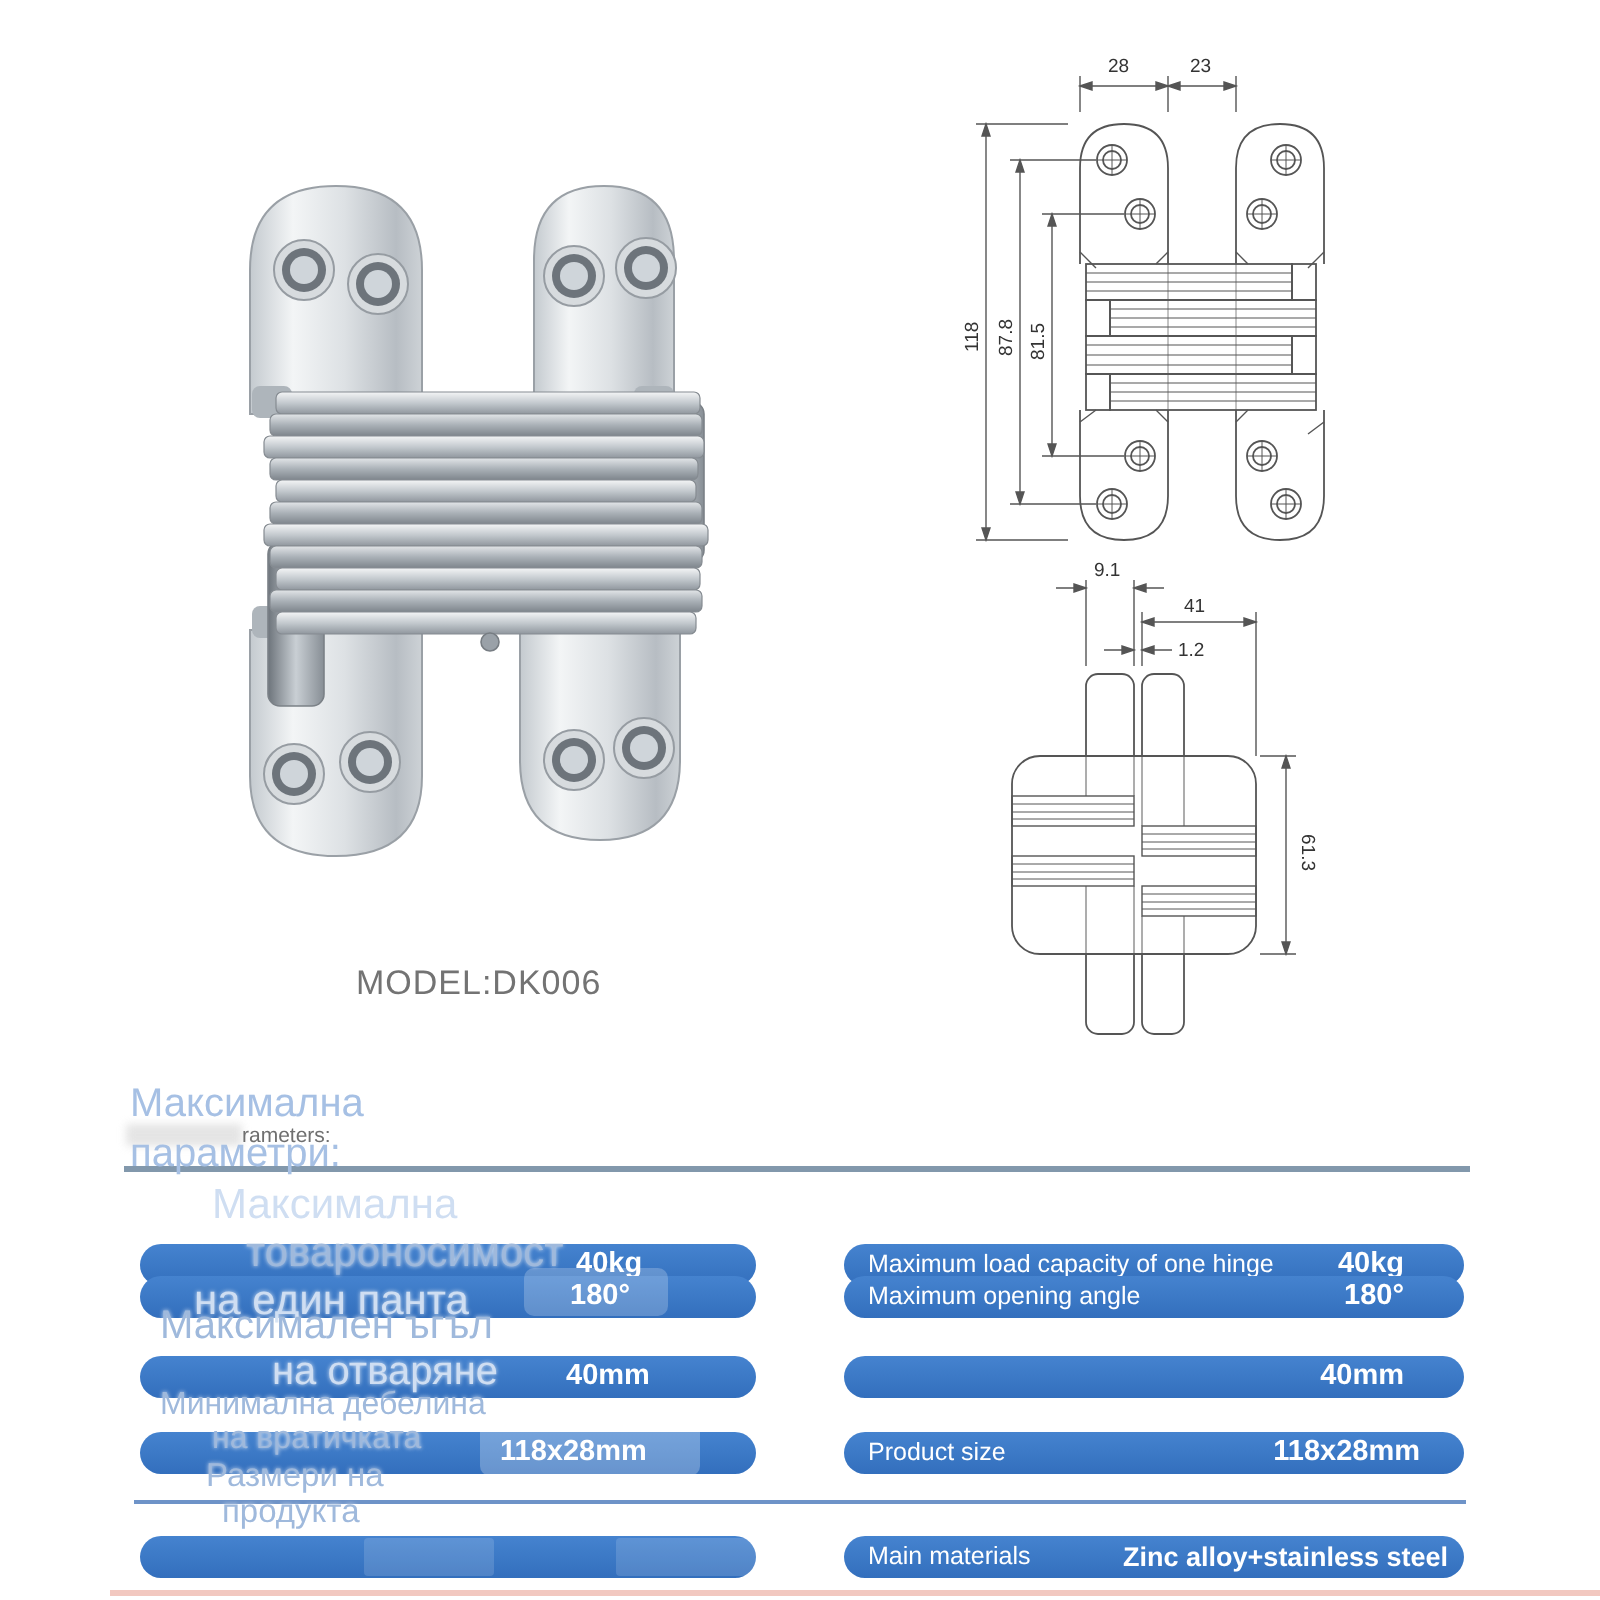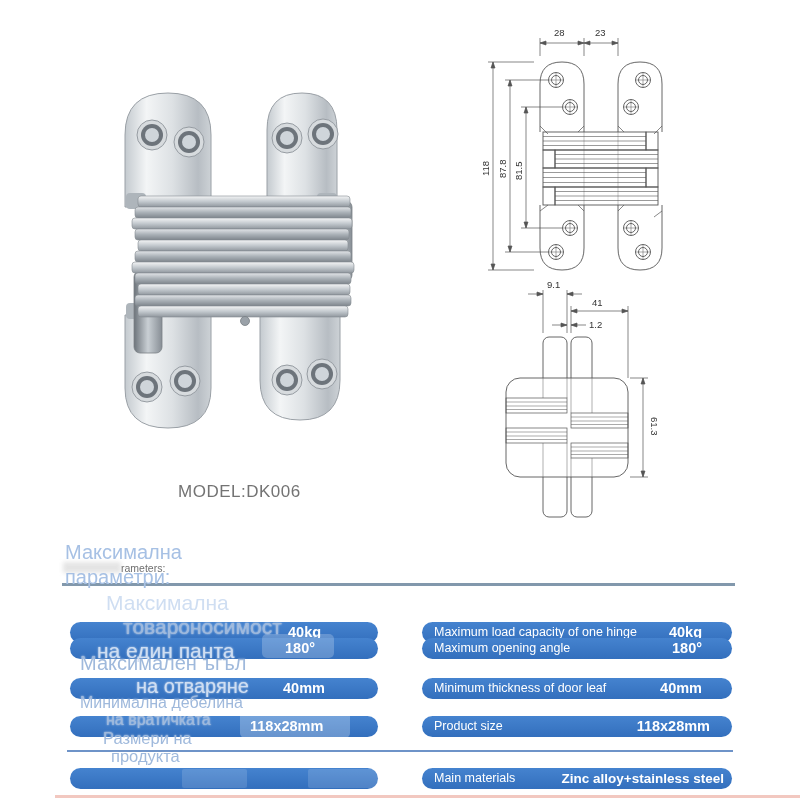--- a/index.html
+++ b/index.html
@@ -335,21 +335,20 @@
 
 <div class="bar bar-right r0">
   <span class="lbl">Maximum load capacity of one hinge</span>
   <span class="val vR">40kg</span>
 </div>
 <div class="bar bar-right r1">
   <span class="lbl">Maximum opening angle</span>
   <span class="val vR">180°</span>
 </div>
 <div class="bar bar-right r2">
-  <span class="lbl">Minimum thickness of door leaf</span>
   <span class="val vR">40mm</span>
 </div>
 <div class="bar bar-right r3">
   <span class="lbl">Product size</span>
   <span class="val vR3">118x28mm</span>
 </div>
 <div class="bar bar-right r4">
   <span class="lbl">Main materials</span>
   <span class="val vR4">Zinc alloy+stainless steel</span>
 </div>

